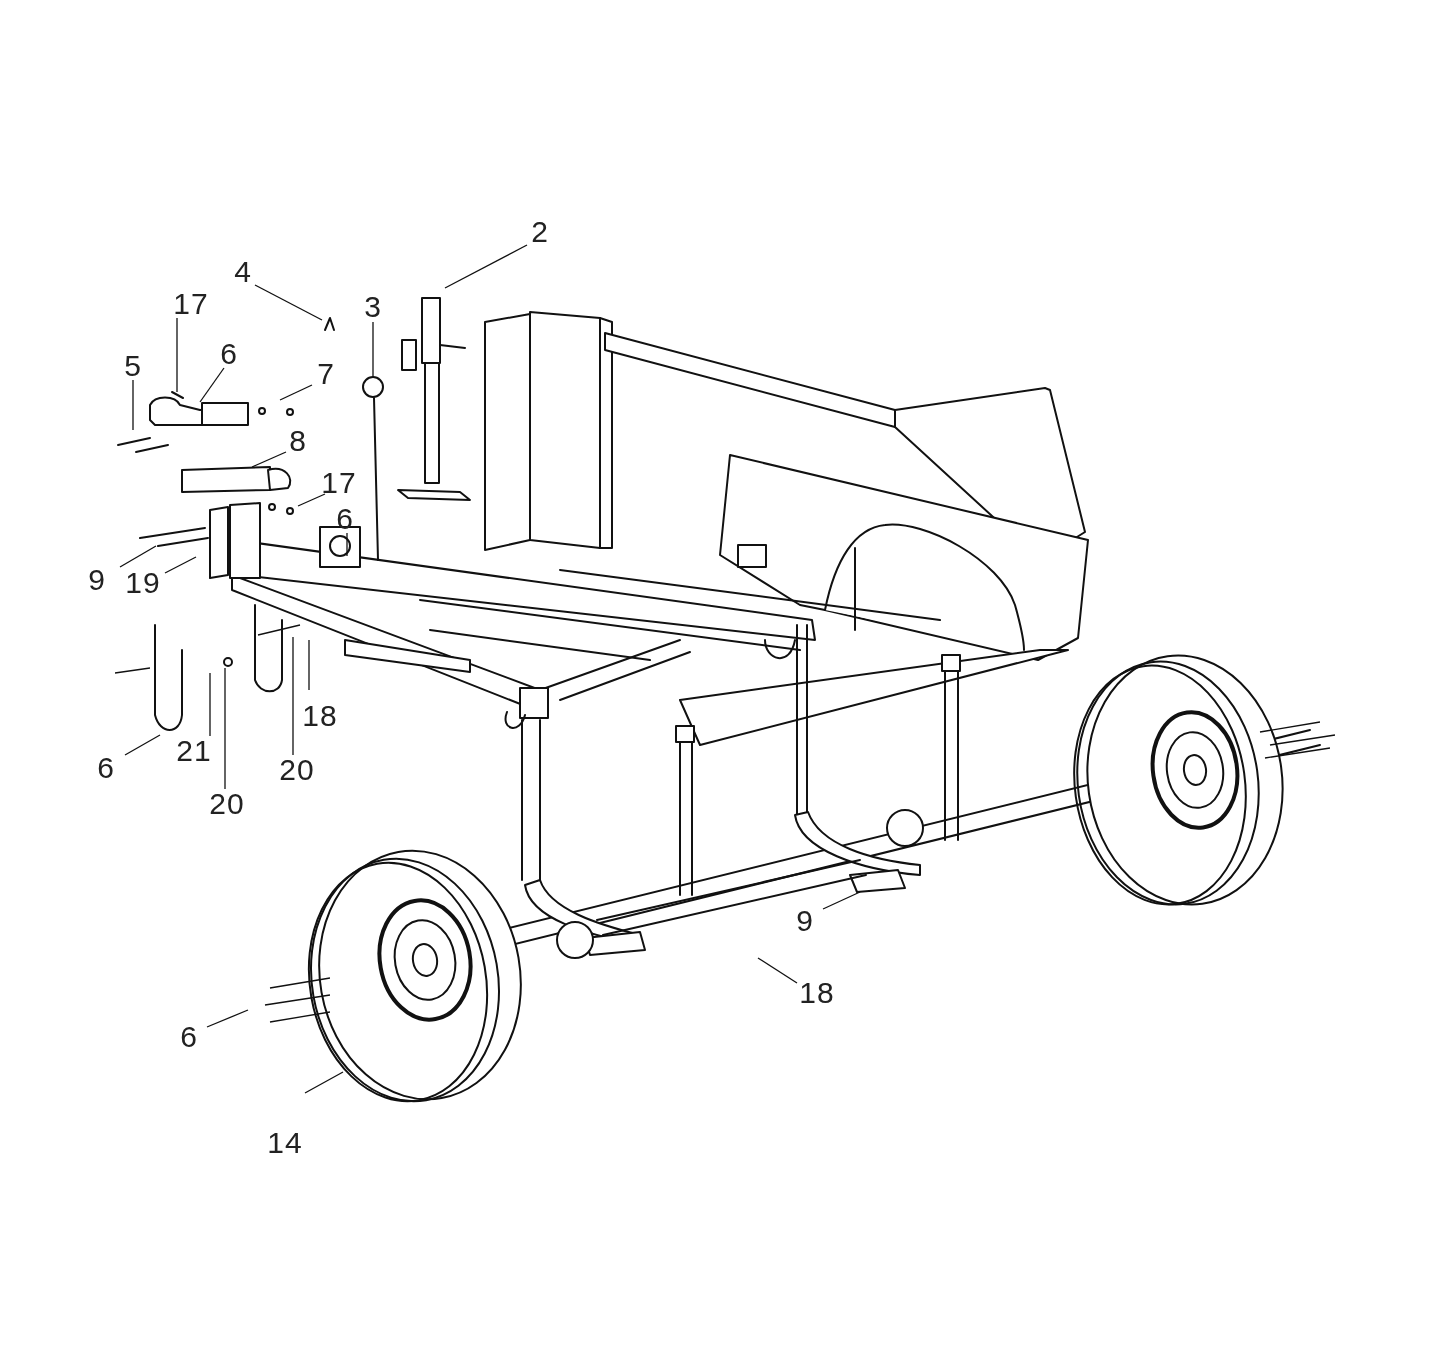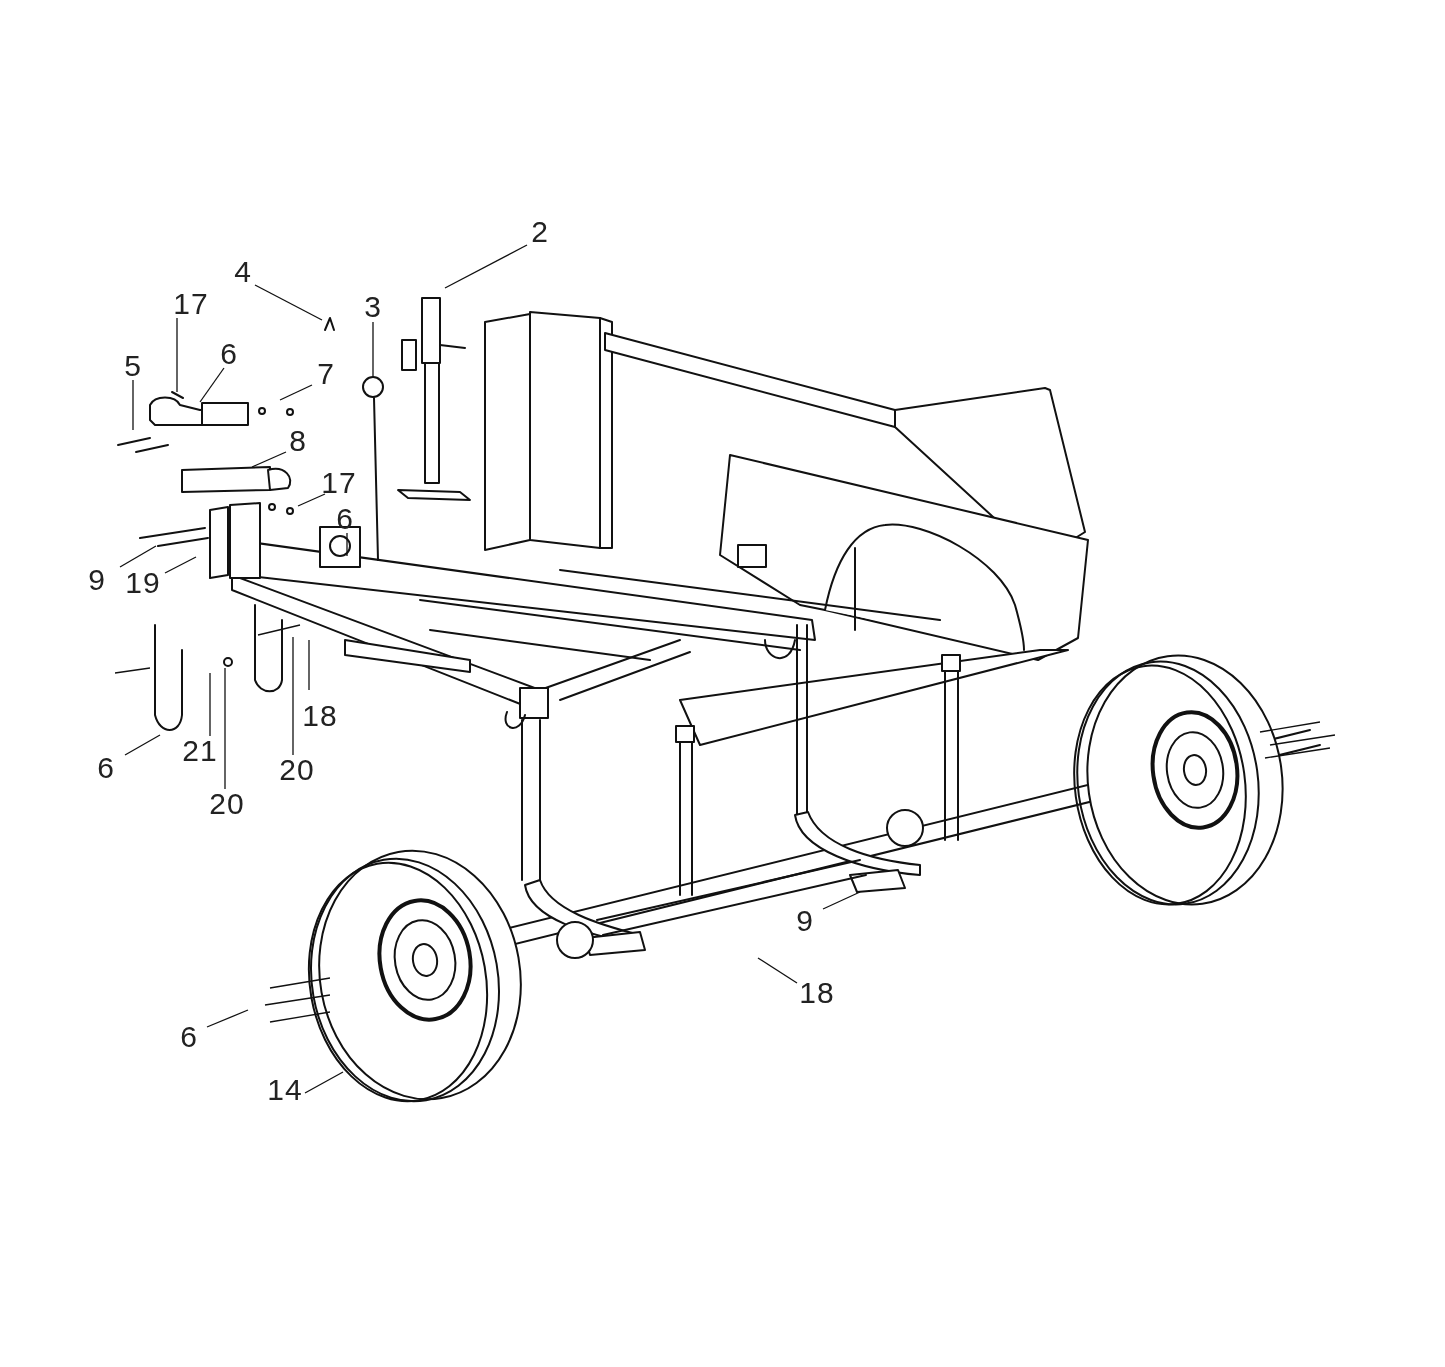--- a/index.html
+++ b/index.html
@@ -162,22 +162,22 @@
   <span class="callout" style="left:243px;top:272px">4</span>
   <span class="callout" style="left:133px;top:366px">5</span>
   <span class="callout" style="left:229px;top:354px">6</span>
   <span class="callout" style="left:326px;top:374px">7</span>
   <span class="callout" style="left:298px;top:441px">8</span>
   <span class="callout" style="left:97px;top:580px">9</span>
   <span class="callout" style="left:345px;top:519px">6</span>
   <span class="callout" style="left:339px;top:483px">17</span>
   <span class="callout" style="left:106px;top:768px">6</span>
   <span class="callout" style="left:189px;top:1037px">6</span>
-  <span class="callout" style="left:285px;top:1090px">14</span>
+  <span class="callout" style="left:285px;top:1143px">14</span>
   <span class="callout" style="left:817px;top:993px">18</span>
   <span class="callout" style="left:805px;top:921px">9</span>
   <span class="callout" style="left:191px;top:304px">17</span>
   <span class="callout" style="left:143px;top:583px">19</span>
   <span class="callout" style="left:320px;top:716px">18</span>
   <span class="callout" style="left:297px;top:770px">20</span>
   <span class="callout" style="left:227px;top:804px">20</span>
-  <span class="callout" style="left:200px;top:751px">21</span>
+  <span class="callout" style="left:194px;top:751px">21</span>
 </div>
 
 </body></html>

